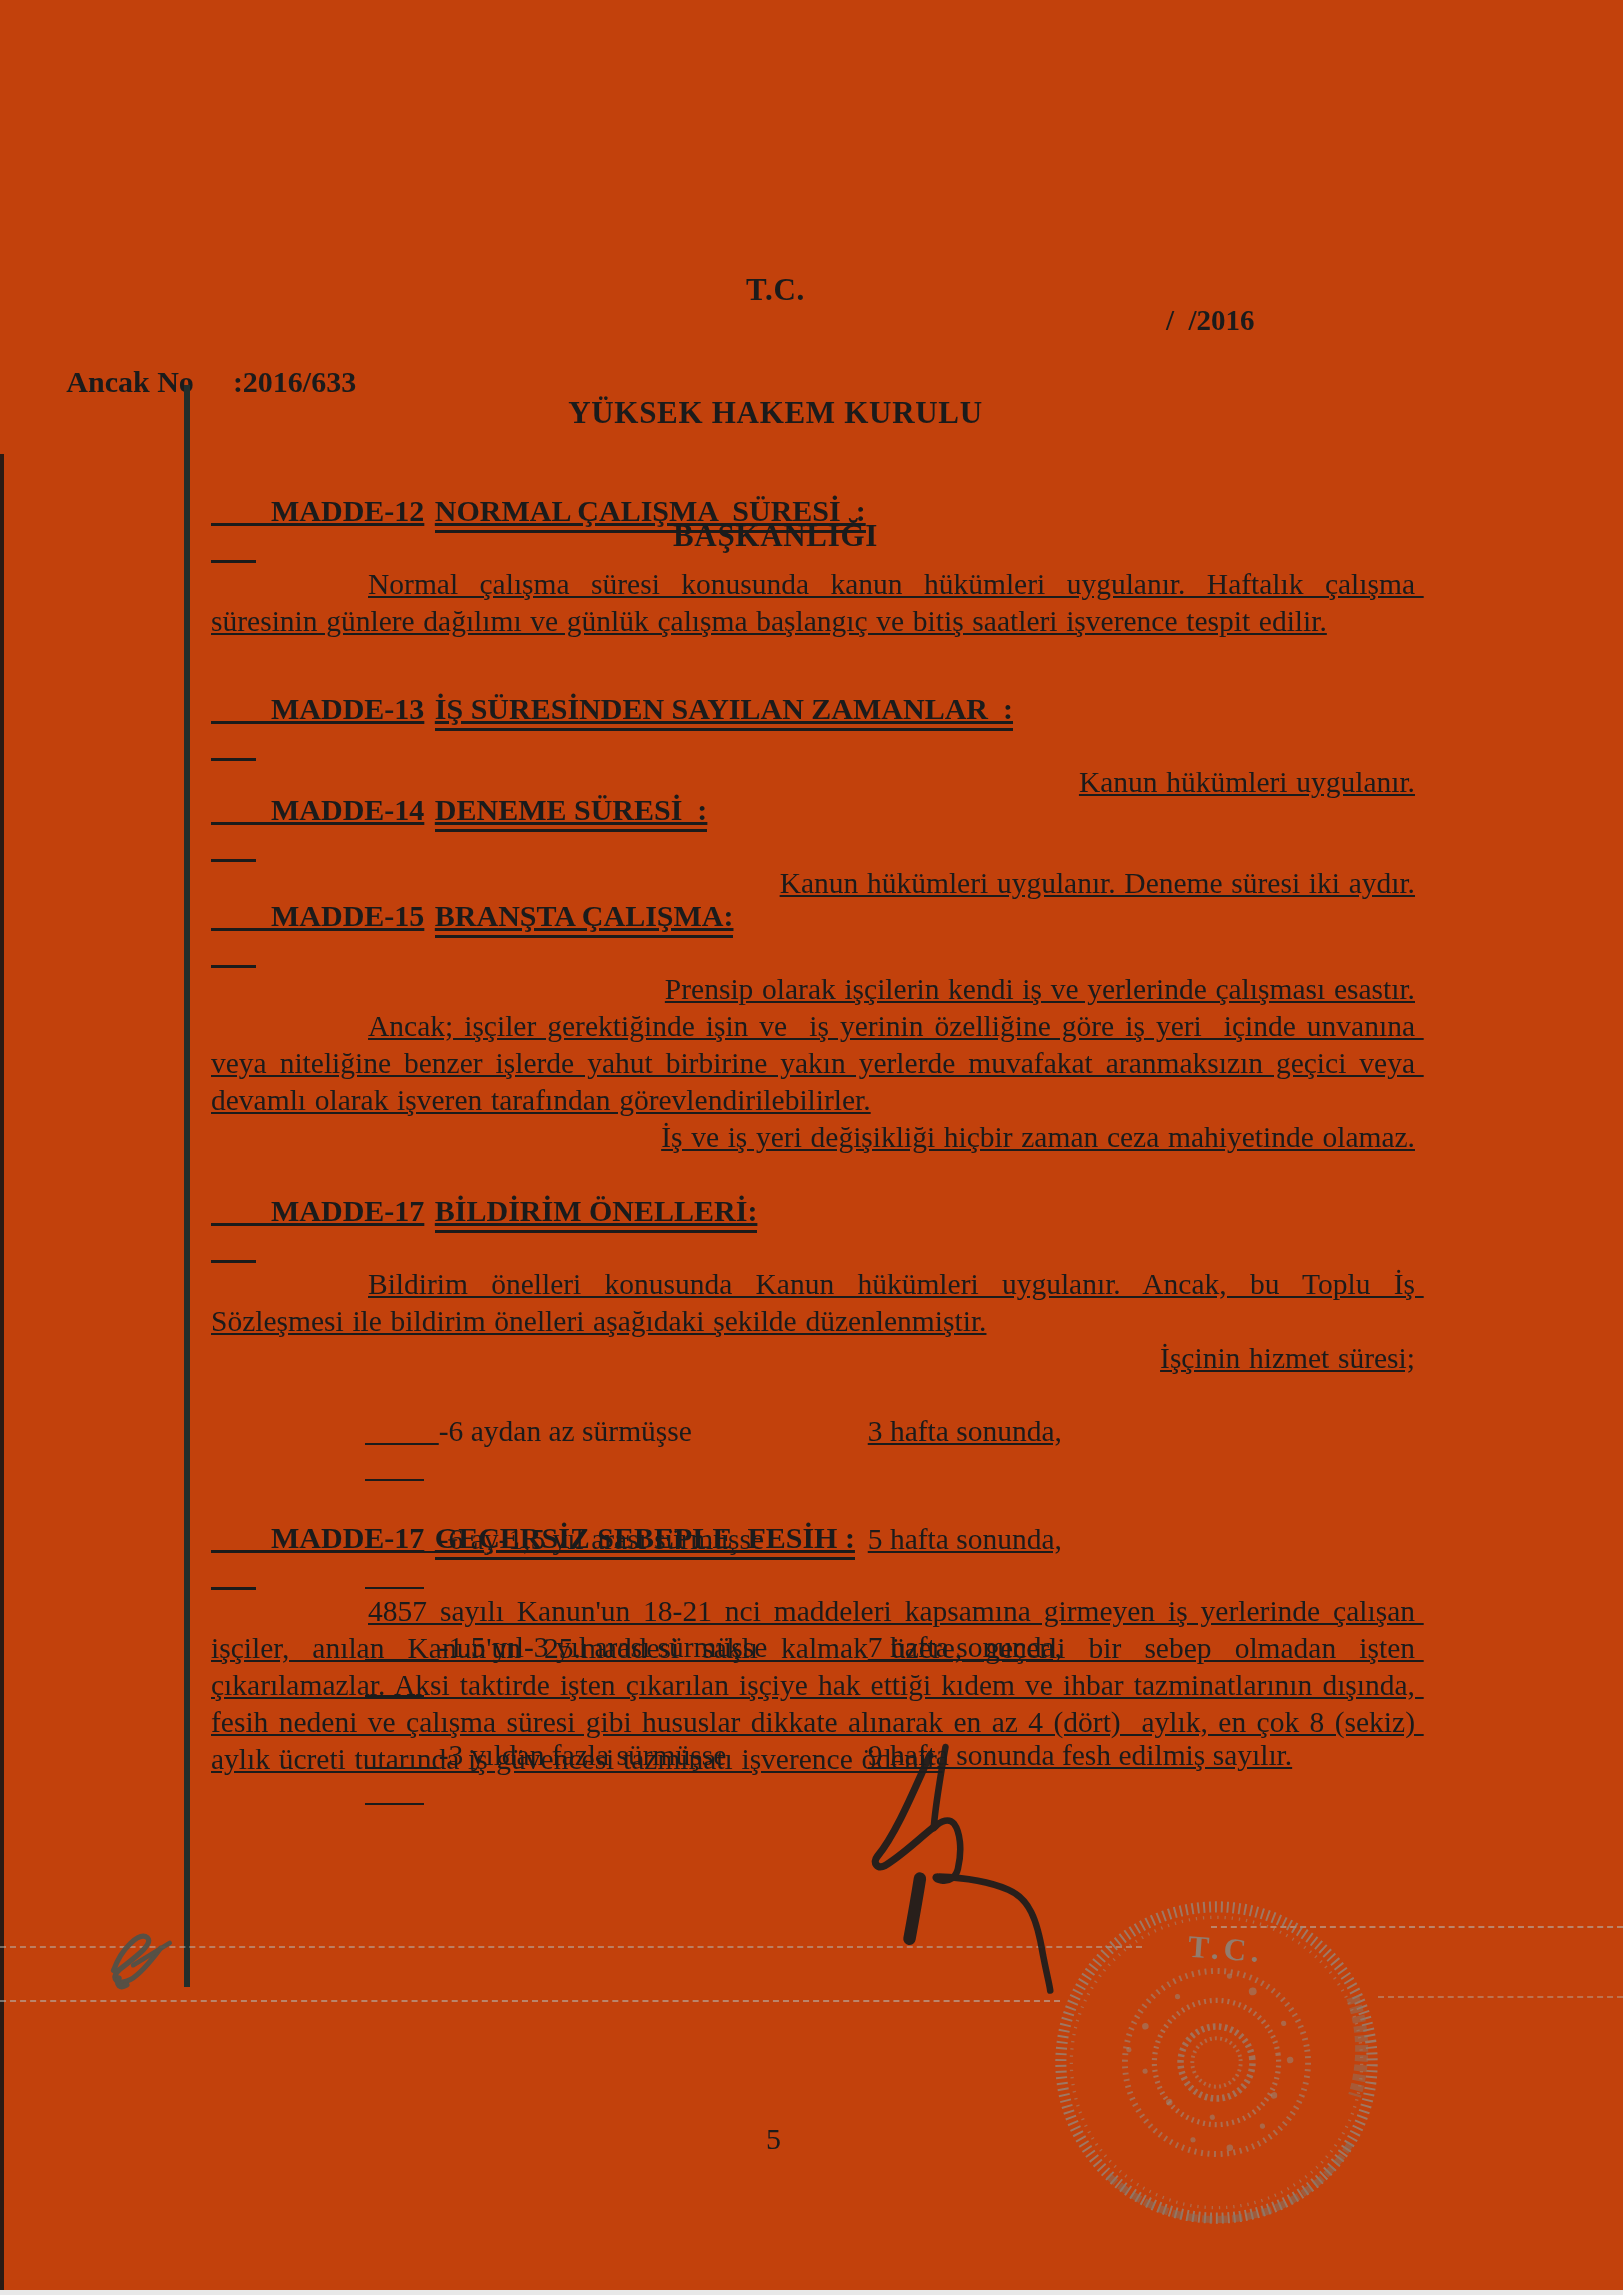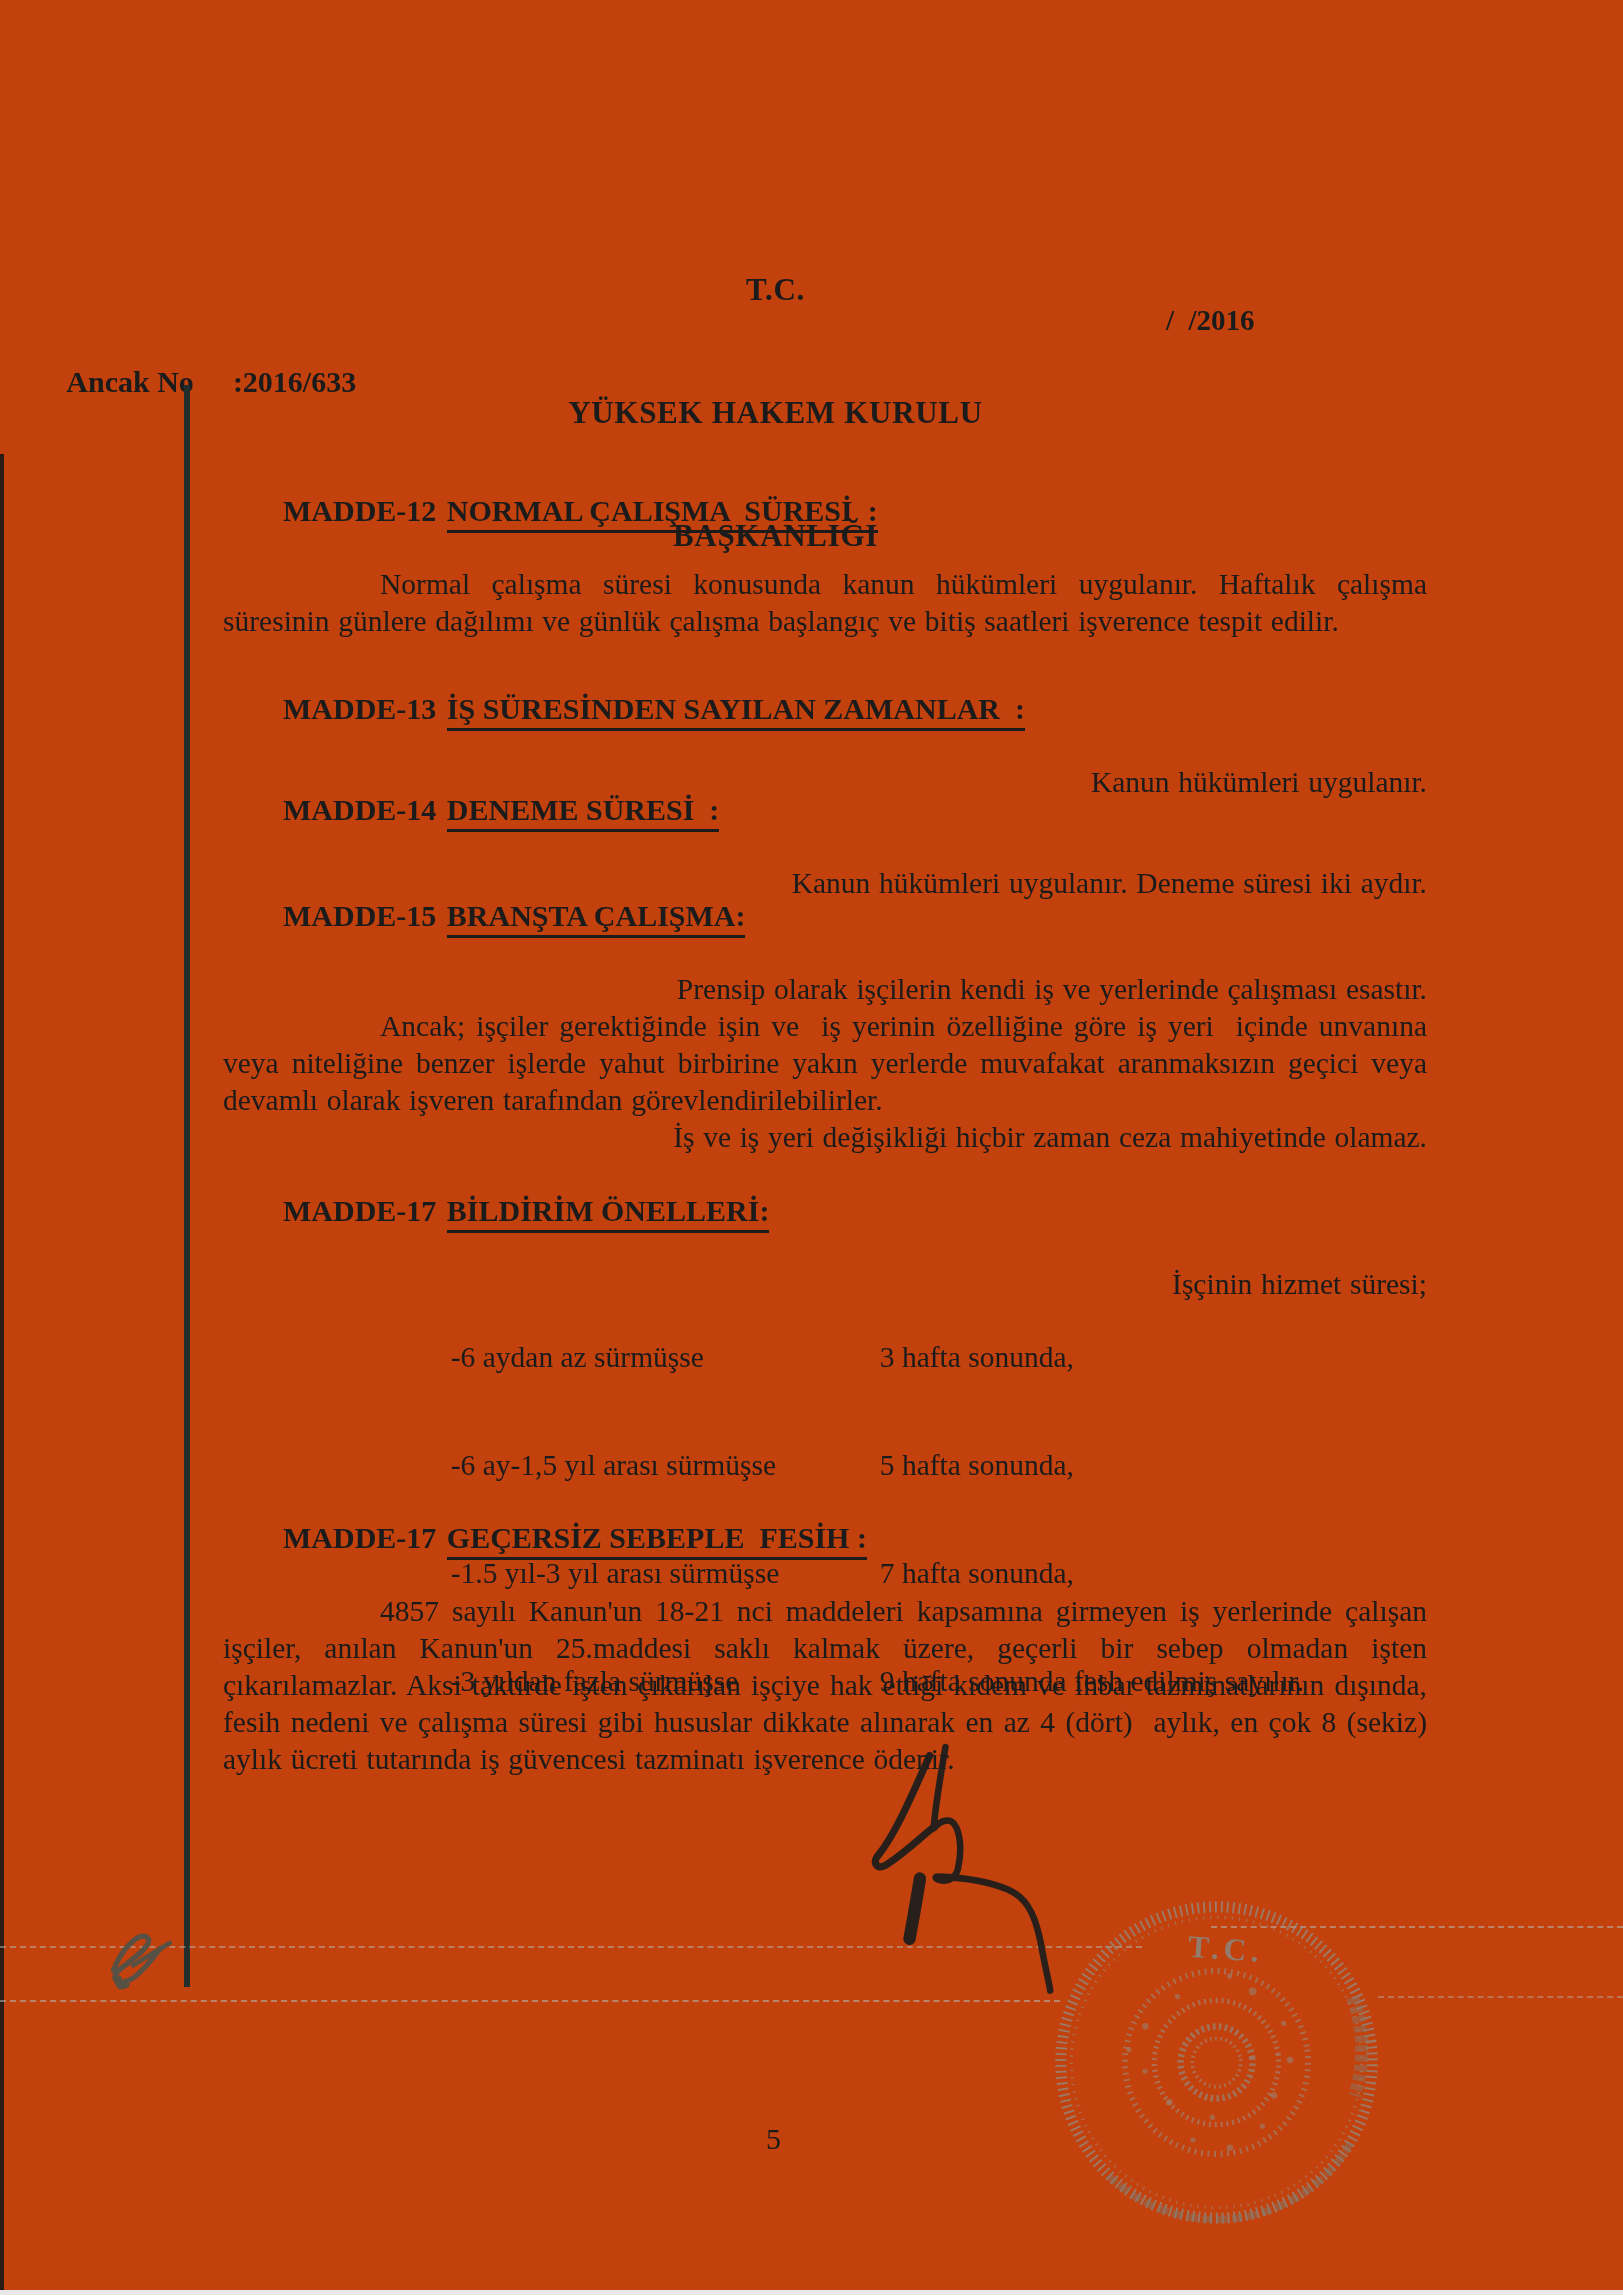--- a/index.html
+++ b/index.html
@@ -35,21 +35,21 @@
     position:absolute;left:0;top:454px;width:3.9px;height:1842px;
     background:#161616;opacity:.88;
   }
   .dash-line{position:absolute;border-top:2px dashed #b7bcb7;}
   .dash-a{left:1211px;top:1926px;width:412px;opacity:.55;}
   .dash-b{left:0;top:1946px;width:1142px;opacity:.5;}
   .dash-c{left:0;top:2000px;width:1060px;opacity:.55;}
   .dash-d{left:1378px;top:1996px;width:245px;opacity:.4;}
   
   .body-col{position:absolute;left:207px;width:1204px;}
-  .article{position:absolute;left:16px;width:1204px;font-size:29.5px;line-height:37px;}
+  .article{position:absolute;left:4px;width:1204px;font-size:29.5px;line-height:37px;text-decoration:underline;}
   .a12{top:455px;}.a13{top:653px;}.a14{top:754px;}
   .a15{top:860px;}.a16{top:1155px;}.a17{top:1482px;}
   .head{font-weight:bold;font-size:30px;white-space:pre-wrap;}
   .head .code{margin-right:10.5px;}
   .head .title{border-bottom:3.3px solid #1b1b1b;padding-bottom:3.3px;}
   .article p{
     margin:0;text-indent:157px;text-align:justify;
     white-space:pre-wrap;word-spacing:1.3px;
   }
   .article p.single{text-align:right;}
@@ -124,20 +124,21 @@
       </div>
       <p class="single">Prensip olarak işçilerin kendi iş ve yerlerinde çalışması esastır.</p>
       <p>Ancak; işçiler gerektiğinde işin ve  iş yerinin özelliğine göre iş yeri  içinde unvanına veya niteliğine benzer işlerde yahut birbirine yakın yerlerde muvafakat aranmaksızın geçici veya devamlı olarak işveren tarafından görevlendirilebilirler.</p>
       <p class="single">İş ve iş yeri değişikliği hiçbir zaman ceza mahiyetinde olamaz.</p>
     </section>
 
     <section class="article a16">
       <div class="head">
         <span class="code">MADDE-17</span><span class="title">BİLDİRİM ÖNELLERİ:</span>
       </div>
+      <p>Bildirim önelleri konusunda Kanun hükümleri uygulanır. Ancak, bu Toplu İş Sözleşmesi ile bildirim önelleri aşağıdaki şekilde düzenlenmiştir.</p>
       <p class="single">İşçinin hizmet süresi;</p>
       <div class="notice-table">
         <div class="notice-row">
           <span class="dur">-6 aydan az sürmüşse</span><span class="per">3 hafta sonunda,</span>
         </div>
         <div class="notice-row">
           <span class="dur">-6 ay-1,5 yıl arası sürmüşse</span><span class="per">5 hafta sonunda,</span>
         </div>
         <div class="notice-row">
           <span class="dur">-1.5 yıl-3 yıl arası sürmüşse</span><span class="per">7 hafta sonunda,</span>

